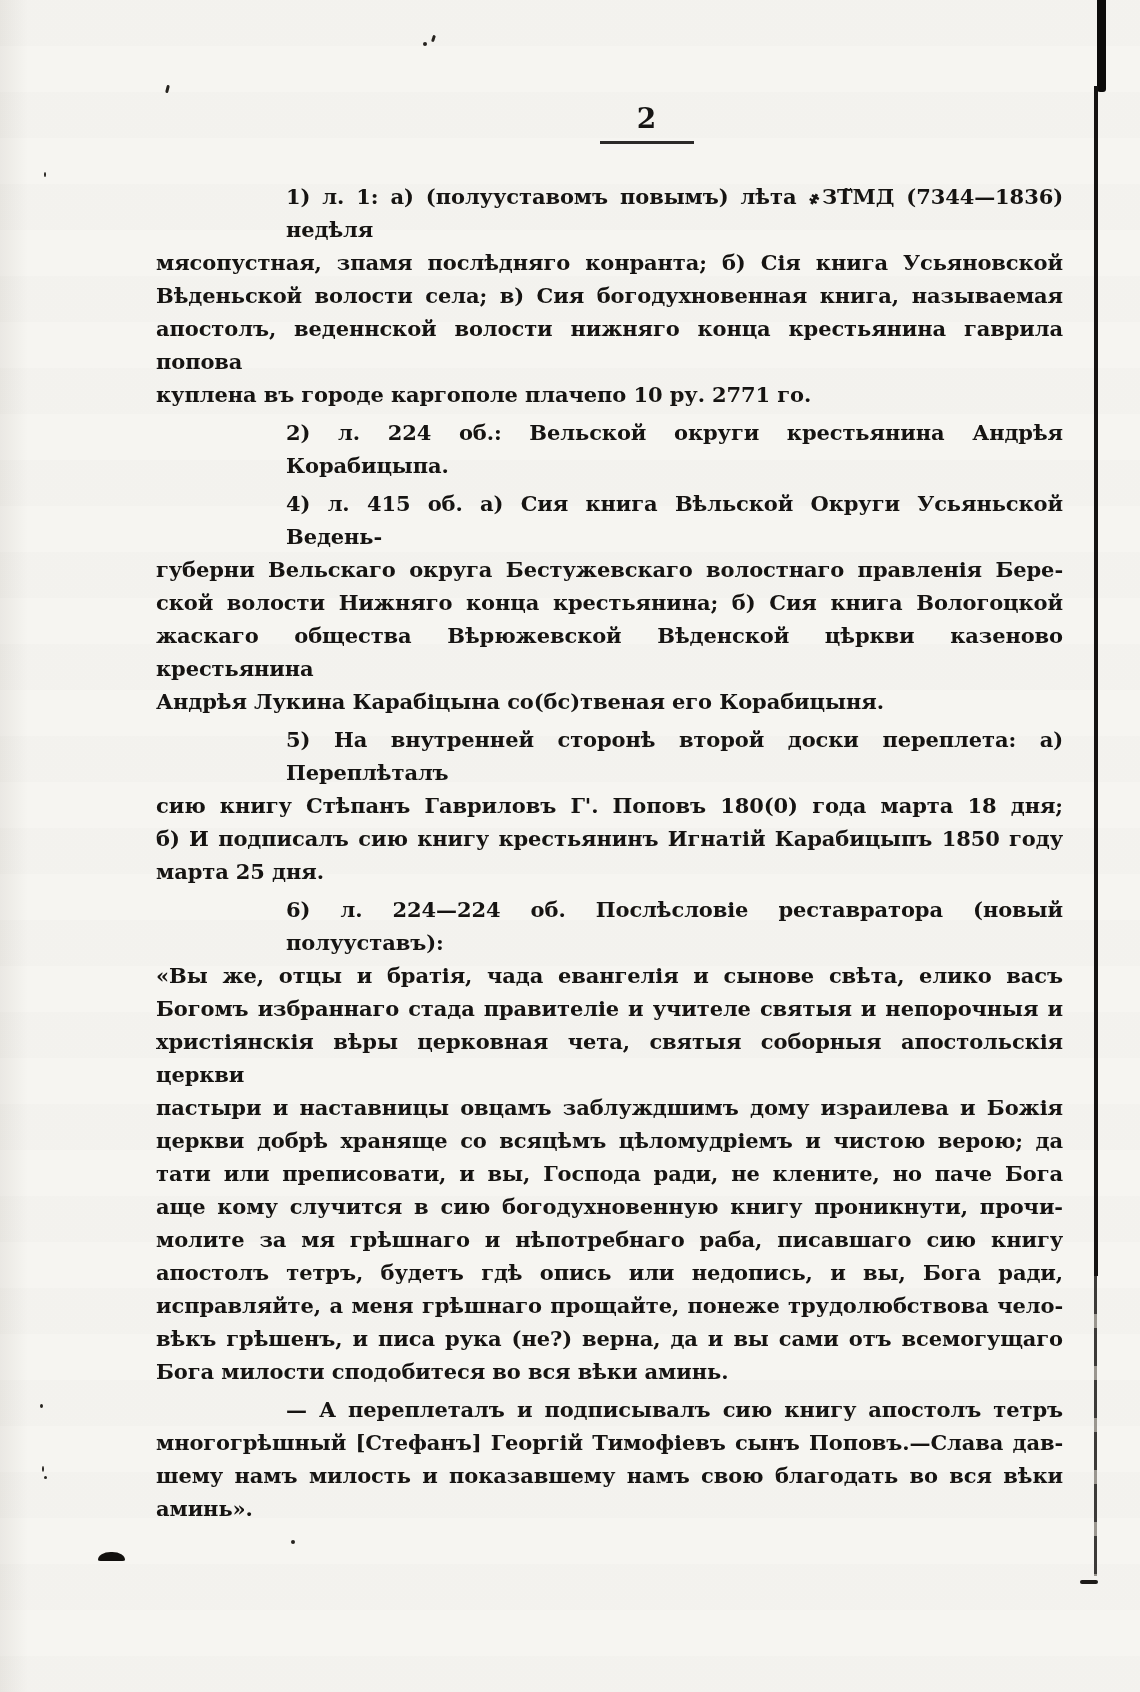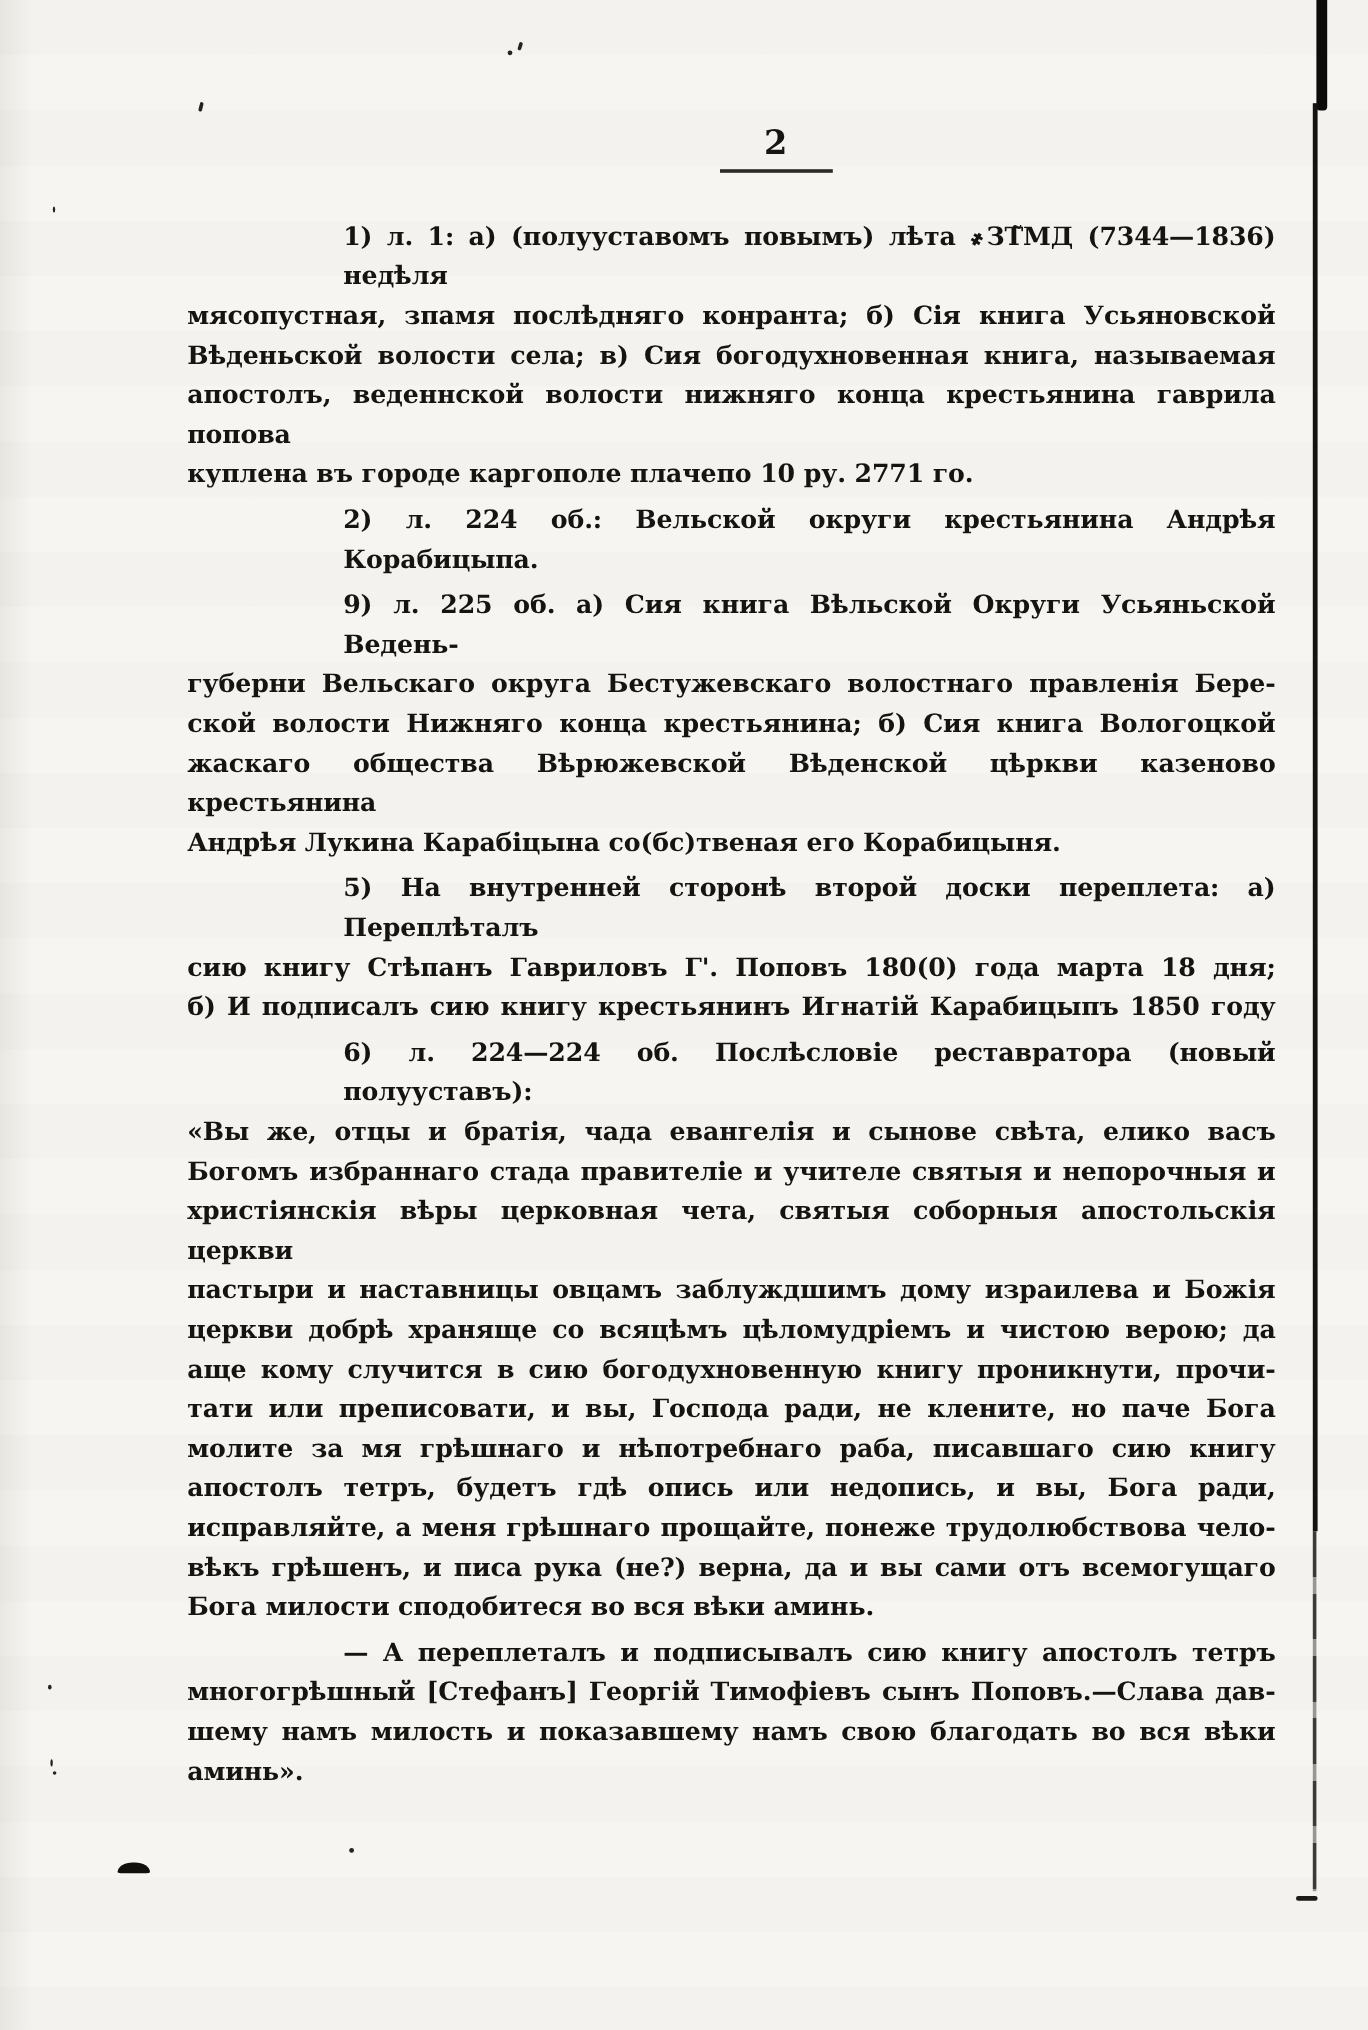--- a/index.html
+++ b/index.html
@@ -90,40 +90,41 @@
         <div class="line first">1) л. 1: а) (полууставомъ повымъ) лѣта ҂ЗТ̃МД (7344—1836) недѣля</div>
         <div class="line">мясопустная, зпамя послѣдняго конранта; б) Сія книга Усьяновской</div>
         <div class="line">Вѣденьской волости села; в) Сия богодухновенная книга, называемая</div>
         <div class="line">апостолъ, веденнской волости нижняго конца крестьянина гаврила попова</div>
         <div class="line last">куплена въ городе каргополе плачепо 10 ру. 2771 го.</div>
       </div>
       <div class="para">
         <div class="line first">2) л. 224 об.: Вельской округи крестьянина Андрѣя Корабицыпа.</div>
       </div>
       <div class="para">
-        <div class="line first">9) л. 225 об. а) Сия книга Вѣльской Округи Усьяньской Ведень-</div>
+        <div class="line first">4) л. 415 об. а) Сия книга Вѣльской Округи Усьяньской Ведень-</div>
         <div class="line">губерни Вельскаго округа Бестужевскаго волостнаго правленія Бере-</div>
         <div class="line">ской волости Нижняго конца крестьянина; б) Сия книга Вологоцкой</div>
         <div class="line">жаскаго общества Вѣрюжевской Вѣденской цѣркви казеново крестьянина</div>
         <div class="line last">Андрѣя Лукина Карабіцына со(бс)твеная его Корабицыня.</div>
       </div>
       <div class="para">
         <div class="line first">5) На внутренней сторонѣ второй доски переплета: а) Переплѣталъ</div>
         <div class="line">сию книгу Стѣпанъ Гавриловъ Г'. Поповъ 180(0) года марта 18 дня;</div>
         <div class="line">б) И подписалъ сию книгу крестьянинъ Игнатій Карабицыпъ 1850 году</div>
+        <div class="line last">марта 25 дня.</div>
       </div>
       <div class="para">
         <div class="line first">6) л. 224—224 об. Послѣсловіе реставратора (новый полууставъ):</div>
         <div class="line">«Вы же, отцы и братія, чада евангелія и сынове свѣта, елико васъ</div>
         <div class="line">Богомъ избраннаго стада правителіе и учителе святыя и непорочныя и</div>
         <div class="line">христіянскія вѣры церковная чета, святыя соборныя апостольскія церкви</div>
         <div class="line">пастыри и наставницы овцамъ заблуждшимъ дому израилева и Божія</div>
         <div class="line">церкви добрѣ храняще со всяцѣмъ цѣломудріемъ и чистою верою; да</div>
+        <div class="line">тати или преписовати, и вы, Господа ради, не клените, но паче Бога</div>
         <div class="line">аще кому случится в сию богодухновенную книгу проникнути, прочи-</div>
-        <div class="line">тати или преписовати, и вы, Господа ради, не клените, но паче Бога</div>
         <div class="line">молите за мя грѣшнаго и нѣпотребнаго раба, писавшаго сию книгу</div>
         <div class="line">апостолъ тетръ, будетъ гдѣ опись или недопись, и вы, Бога ради,</div>
         <div class="line">исправляйте, а меня грѣшнаго прощайте, понеже трудолюбствова чело-</div>
         <div class="line">вѣкъ грѣшенъ, и писа рука (не?) верна, да и вы сами отъ всемогущаго</div>
         <div class="line last">Бога милости сподобитеся во вся вѣки аминь.</div>
       </div>
       <div class="para">
         <div class="line first">— А переплеталъ и подписывалъ сию книгу апостолъ тетръ</div>
         <div class="line">многогрѣшный [Стефанъ] Георгій Тимофіевъ сынъ Поповъ.—Слава дав-</div>
         <div class="line">шему намъ милость и показавшему намъ свою благодать во вся вѣки</div>

